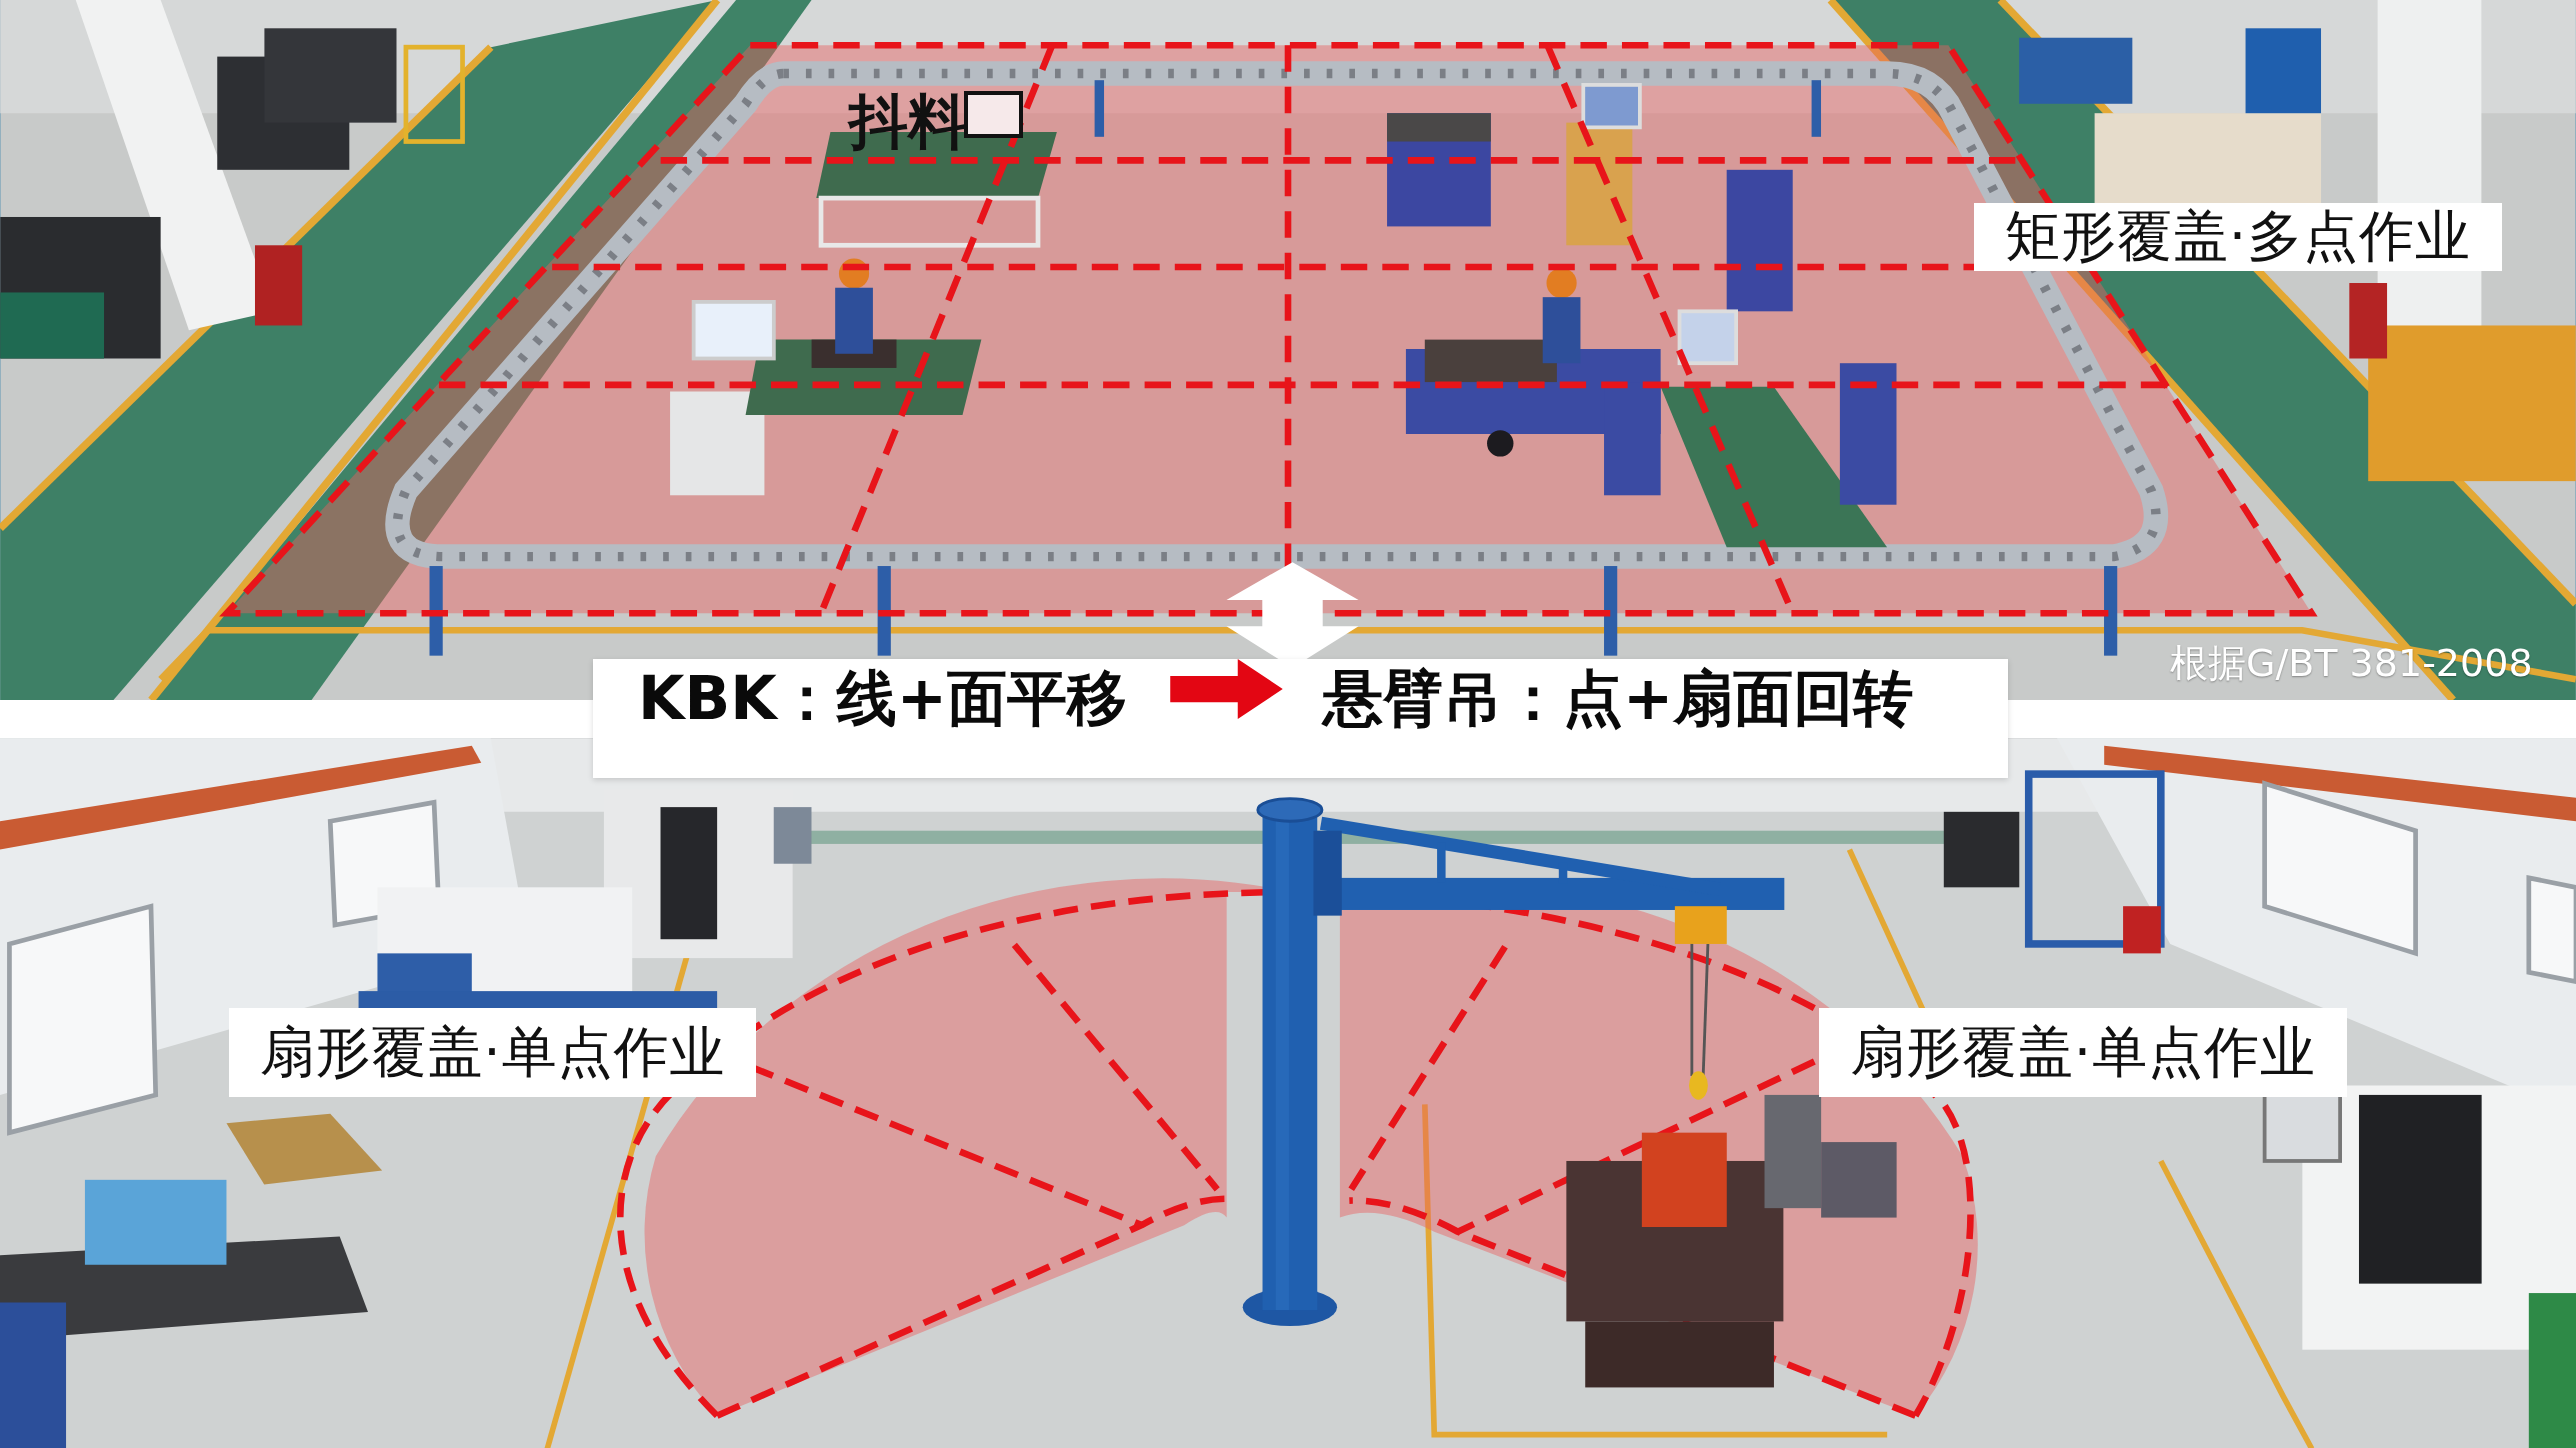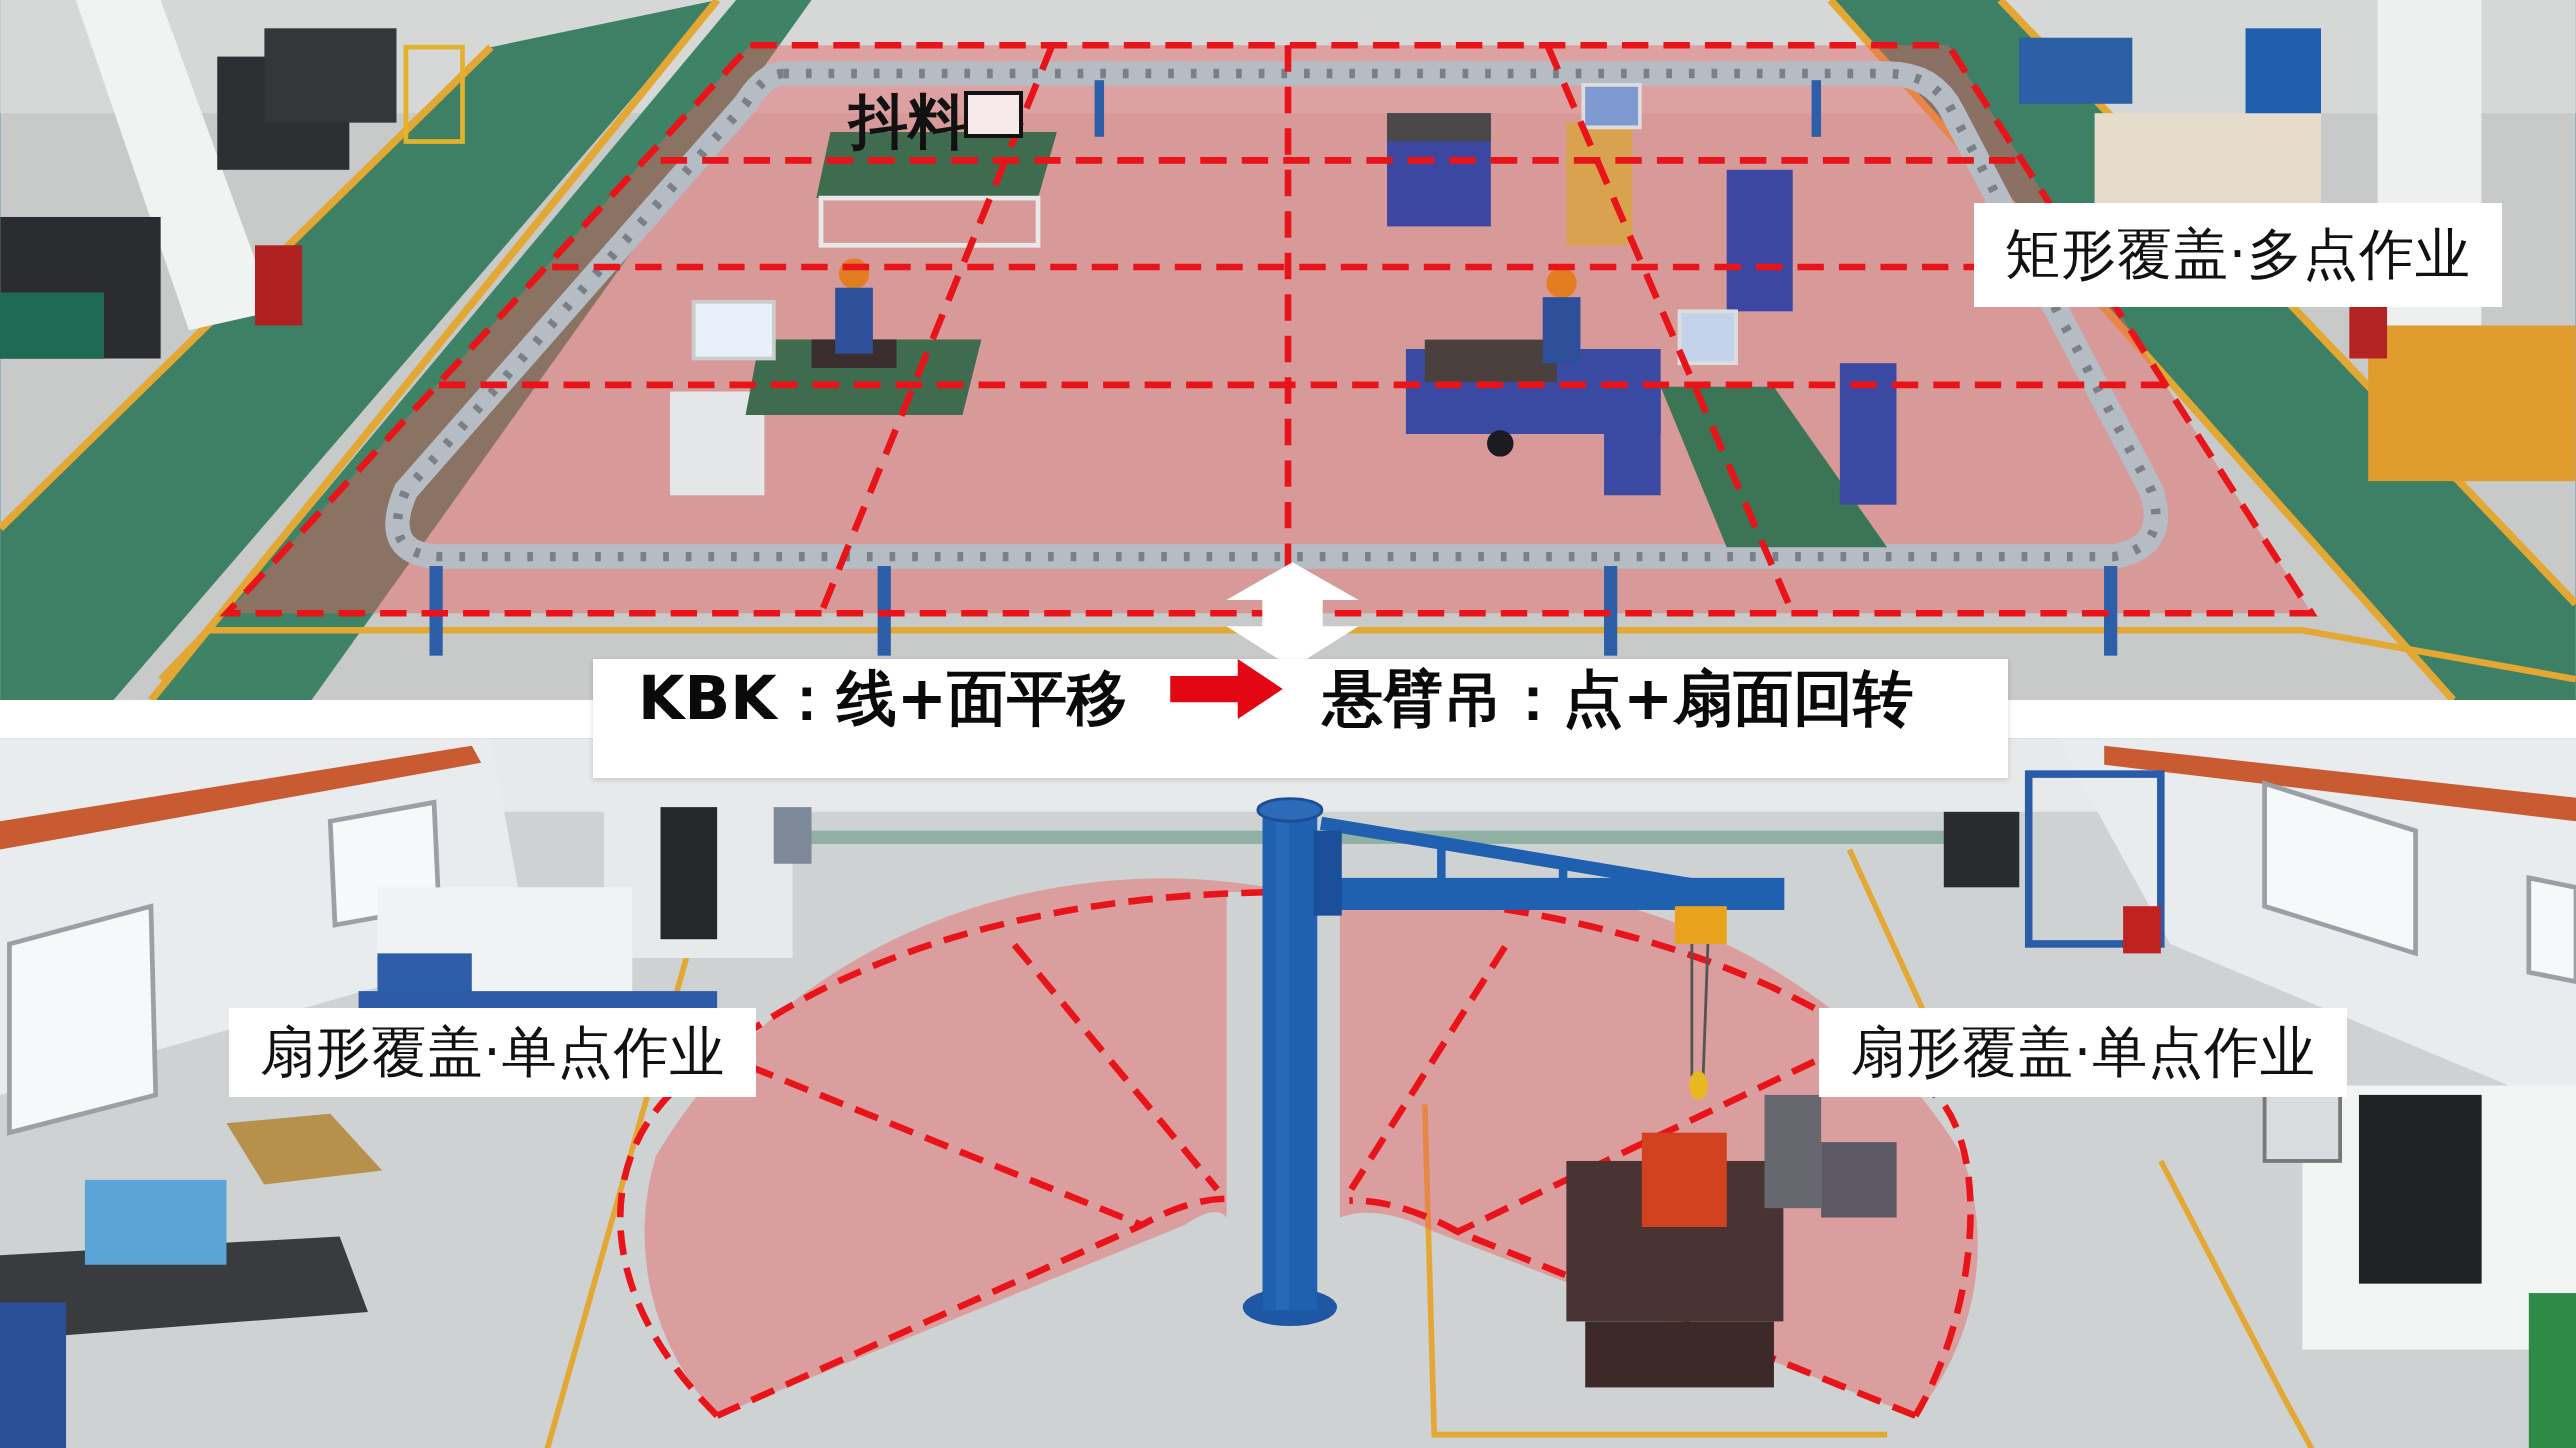--- a/index.html
+++ b/index.html
@@ -12,21 +12,21 @@
   #divider { position: absolute; left: 0; top: 700px; width: 2576px; height: 38px; background: #ffffff; }
   svg.scene { position: absolute; left: 0; top: 0; }
 
   
   .label-box {
     position: absolute; background: #ffffff; color: #111;
     display: flex; align-items: center; justify-content: center;
     font-family: "DejaVu Sans", sans-serif; font-weight: 400; white-space: nowrap;
     letter-spacing: 0.9px;
   }
-  #label-rect { left: 1974px; top: 203px; width: 528px; height: 104px; font-size: 55px; }
+  #label-rect { left: 1974px; top: 203px; width: 528px; height: 68px; font-size: 55px; }
   #label-fan-left { left: 229px; top: 1008px; width: 527px; height: 89px; font-size: 55px; }
   #label-fan-right { left: 1819px; top: 1008px; width: 528px; height: 89px; font-size: 55px; }
 
   #standard-note {
     position: absolute; left: 2170px; top: 638px; font-size: 38px; color: #ffffff;
     font-family: "DejaVu Sans", sans-serif; text-shadow: 0 0.9px 1.9px rgba(0,0,0,0.35); white-space: nowrap;
   }
 
   #caption-box {
     position: absolute; left: 593px; top: 659px; width: 1415px; height: 119px;
@@ -129,20 +129,21 @@
       <line x1="1365" y1="48" x2="1365" y2="650"></line>
       <line x1="1115" y1="48" x2="870" y2="650"></line>
       <line x1="1640" y1="48" x2="1900" y2="650"></line>
     </g>
   </svg>
 
   <div id="sign-board">抖料</div>
   <div id="sign-frame"></div>
 
   <div id="label-rect" class="label-box">矩形覆盖·多点作业</div>
+  <div id="standard-note">根据G/BT 381-2008</div>
 
   <svg id="swap-arrow" viewBox="0 0 160 112">
     <polygon points="80,0 150,40 112,40 112,68 150,68 80,112 10,68 48,68 48,40 10,40" fill="#ffffff"></polygon>
   </svg>
 </div>
 
 <div id="divider"></div>
 
 <div id="panel-bottom" class="panel">
   <svg class="scene" width="2576" height="711" viewBox="0 782 2730 753">

